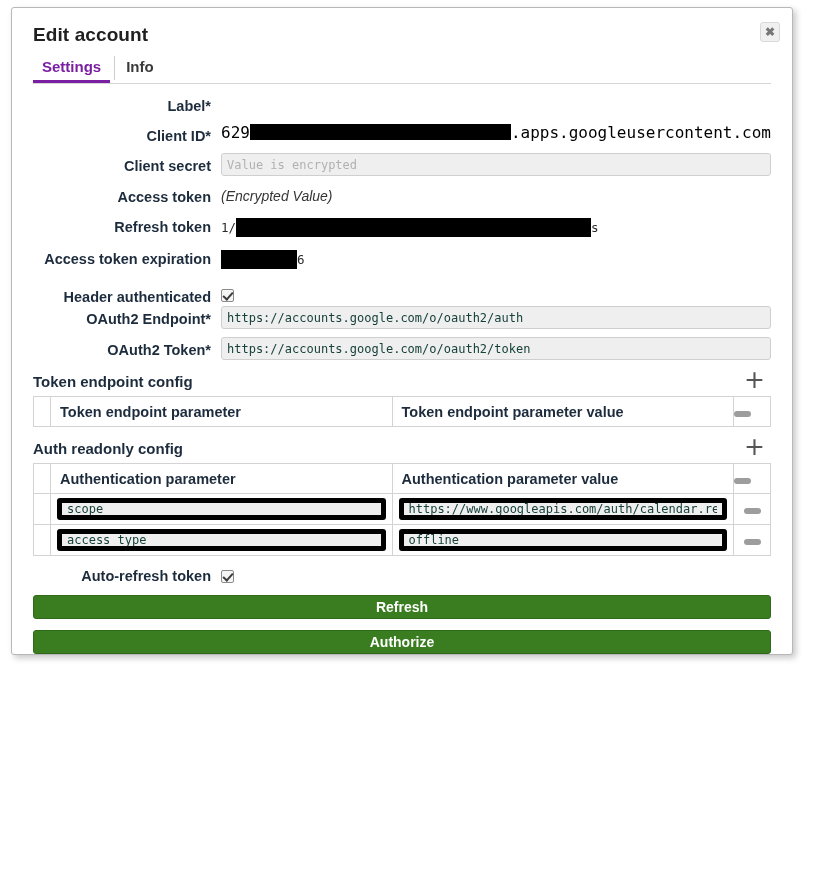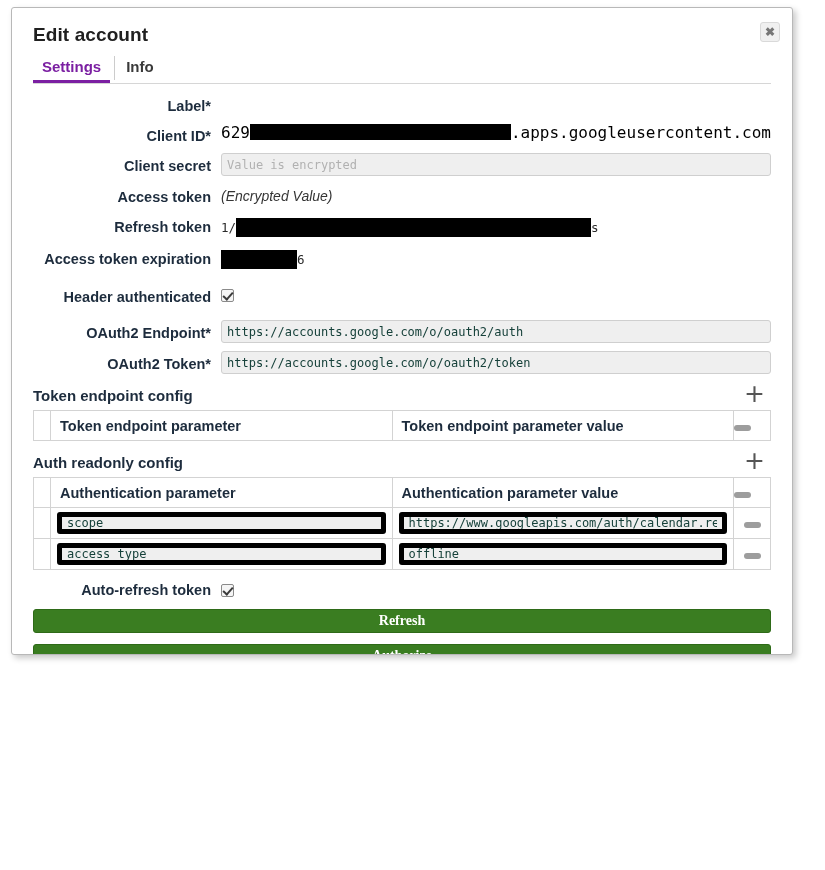--- a/index.html
+++ b/index.html
@@ -254,21 +254,21 @@
     border-radius: 3px;
     cursor: pointer;
   }
 
   
   .btn-green {
     background: #3a7d21;
     color: #ffffff;
     border: 1px solid #2e6a18;
     border-radius: 3px;
-    font-family: Liberation Serif, serif;
+    font-family: Liberation Sans, sans-serif;
     font-size: 14px;
     font-weight: bold;
     cursor: pointer;
     padding: 0;
   }
   .btn-wide {
     display: block;
     width: 100%;
     height: 24px;
     margin-top: 11px;
@@ -353,21 +353,21 @@
       </div>
     </div>
 
     <div class="row">
       <div class="row-label two-line">Access token expiration</div>
       <div class="field">
         <div class="mono-value"><span class="redacted" style="width:76px;height:19px;"></span><span>6</span></div>
       </div>
     </div>
 
-    <div class="row" style="margin-top:14px;margin-bottom:14px;">
+    <div class="row" style="margin-top:14px;margin-bottom:0;">
       <div class="row-label">Header authenticated</div>
       <div class="field">
         <span class="checkbox checked"></span>
       </div>
     </div>
 
     <div class="row">
       <div class="row-label">OAuth2 Endpoint*</div>
       <div class="field">
         <input class="text-input" type="text" value="https://accounts.google.com/o/oauth2/auth" style="">

